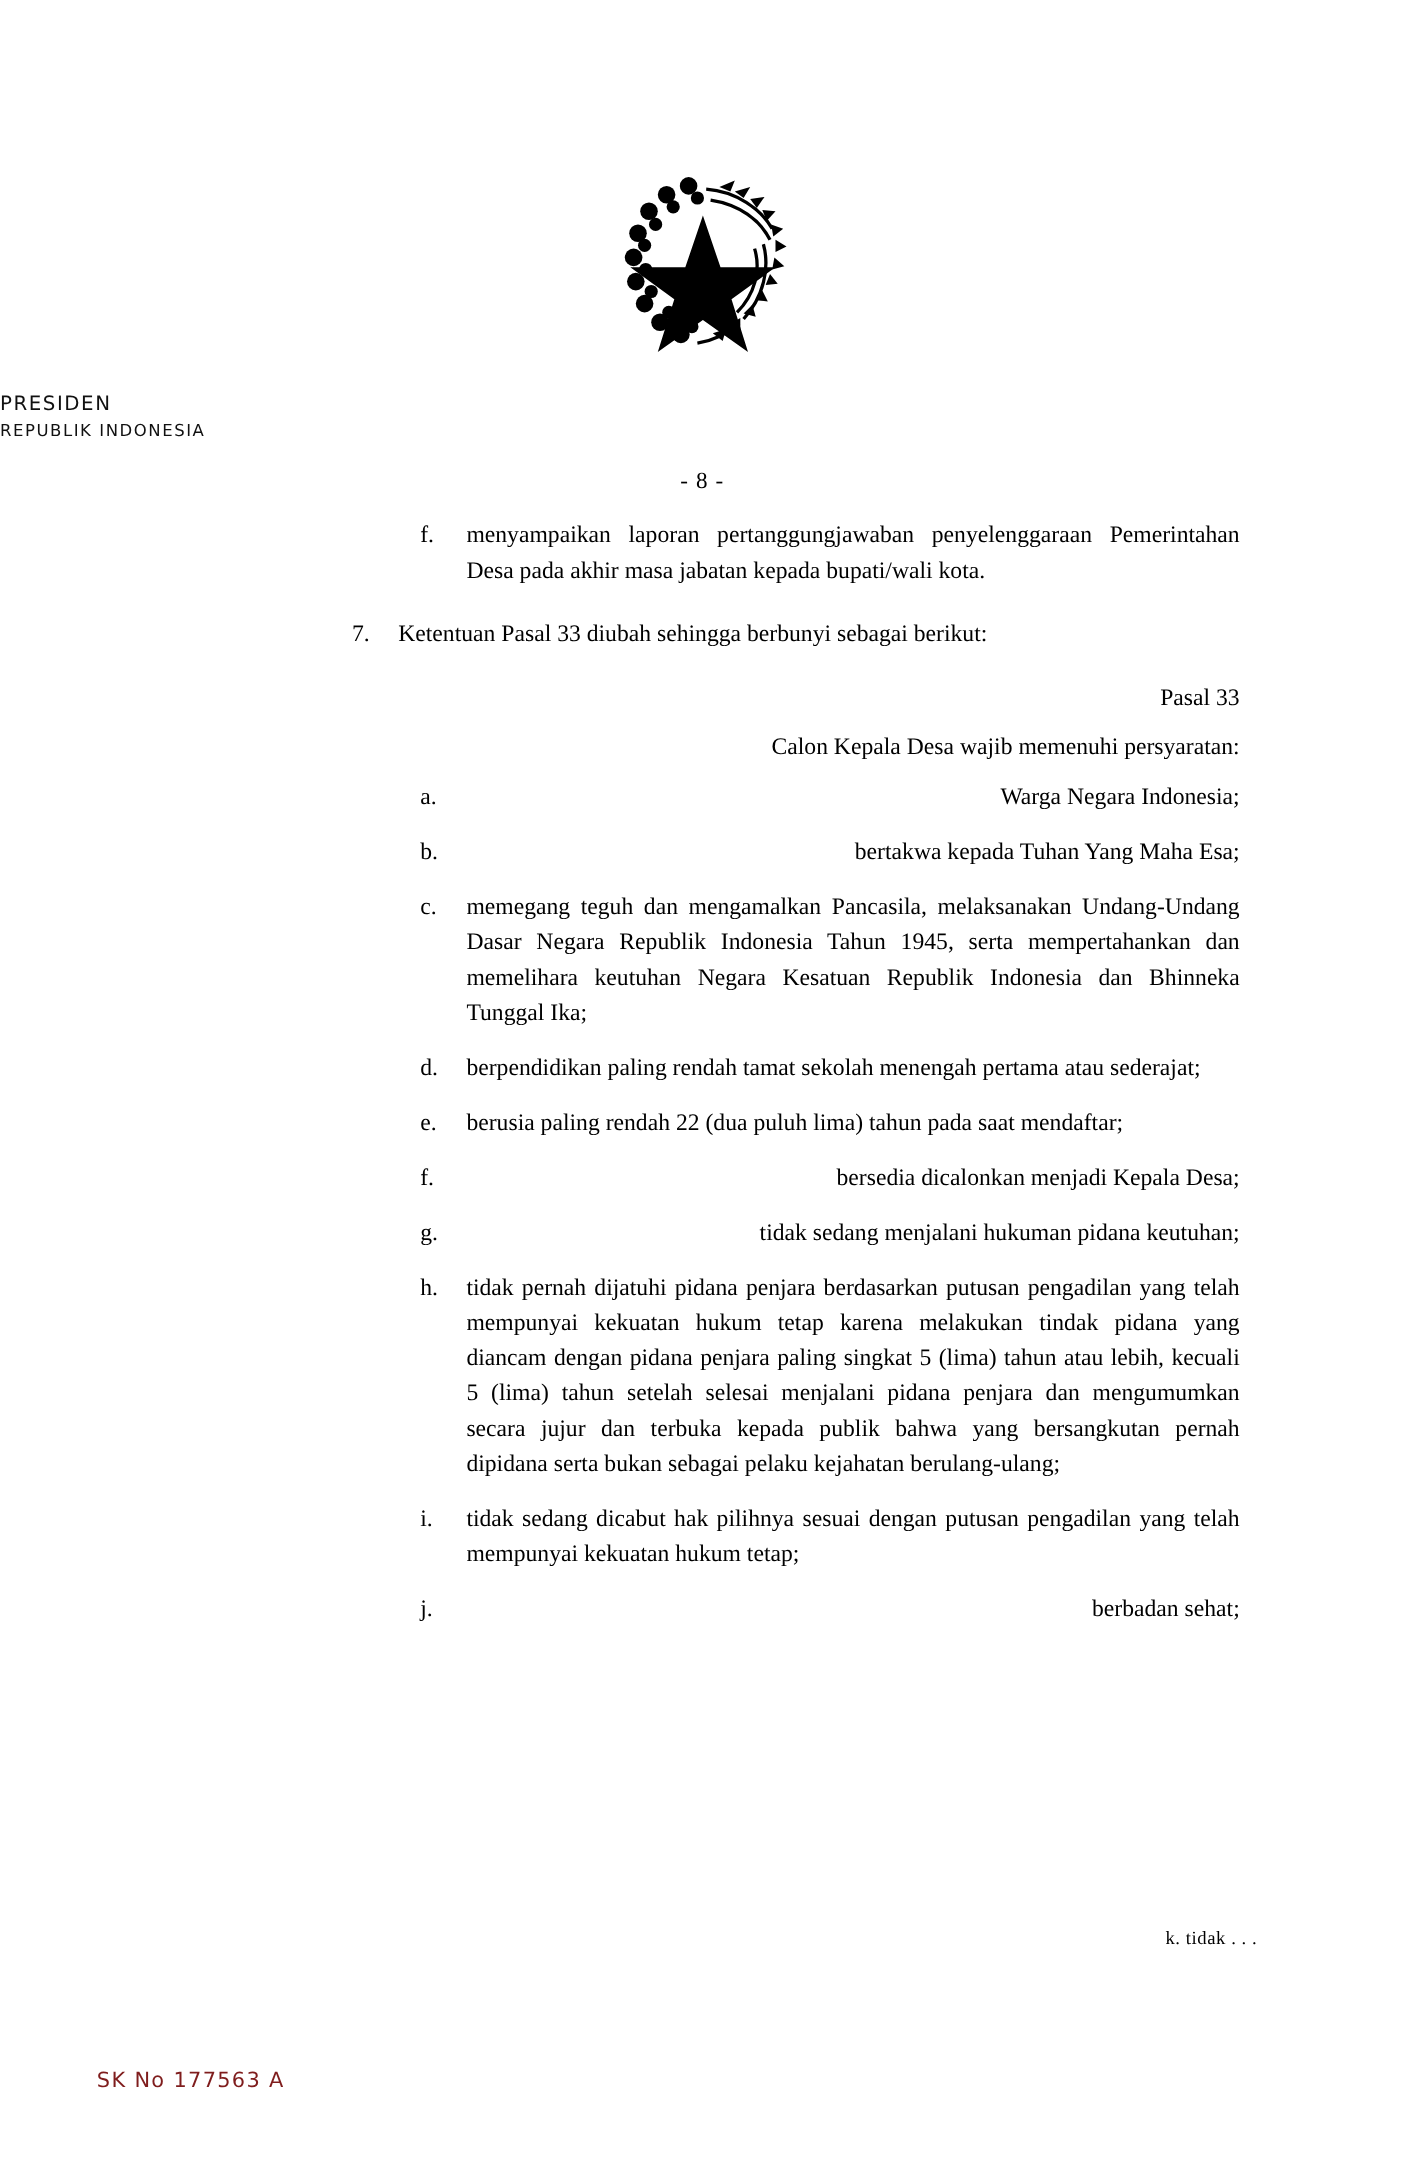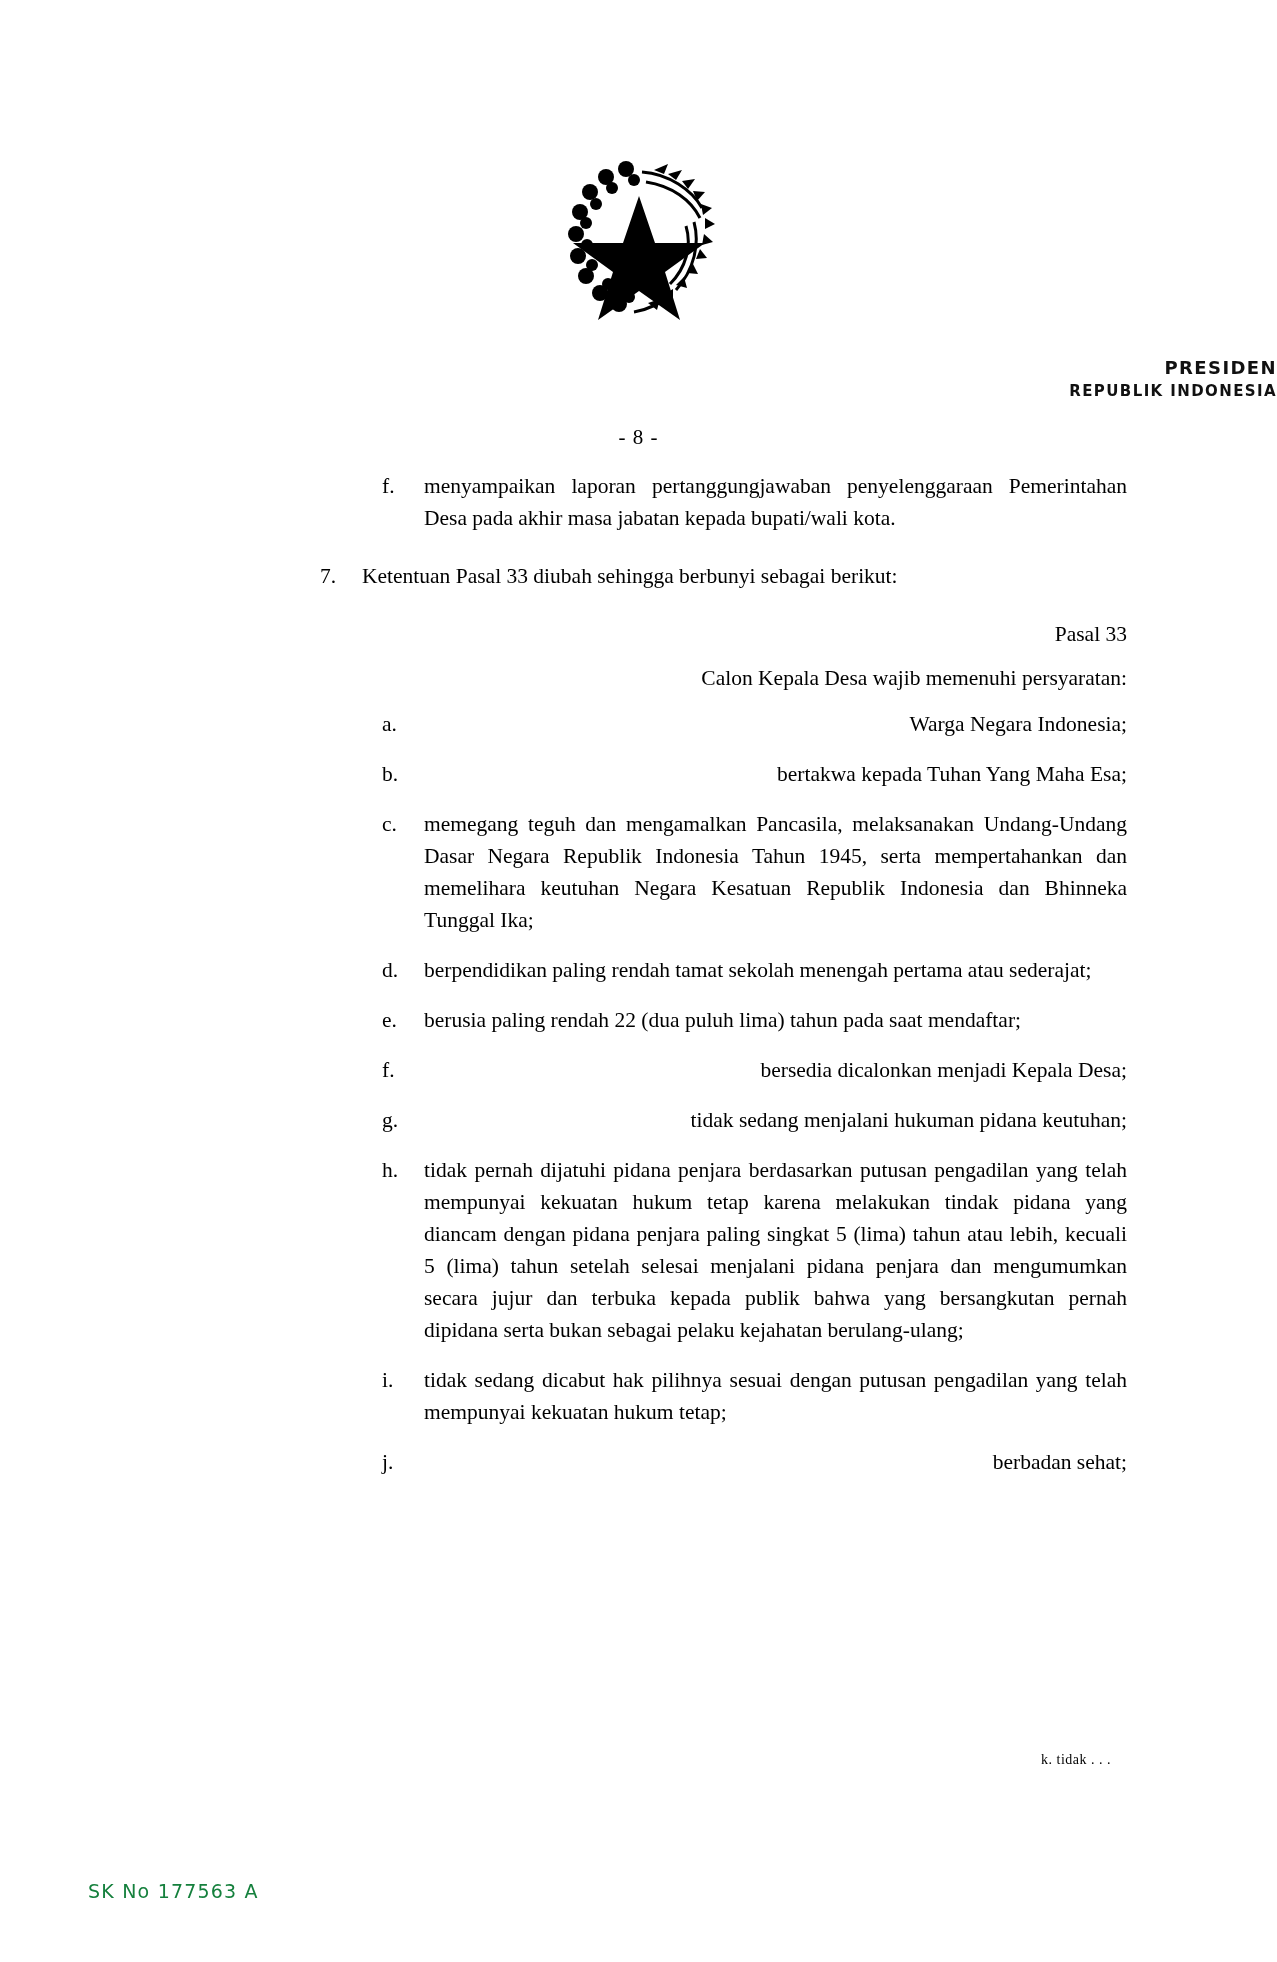--- a/index.html
+++ b/index.html
@@ -37,23 +37,23 @@
     width: 210px;
     height: 180px;
   }
   .emblem svg { display: block; }
 
   
   .header-line {
     position: absolute;
     left: 0;
     width: 1277px;
-    text-align: right;
+    text-align: left;
     font-family: "DejaVu Sans", sans-serif;
-    font-weight: bold;
+    font-weight: normal;
     letter-spacing: 1.4px;
     color: #111;
   }
   .header-1 { top: 357px; font-size: 18px; }
   .header-2 { top: 382px; font-size: 15px; }
 
   
   .page-number {
     position: absolute;
     left: 0;
@@ -110,35 +110,35 @@
   }
 
   .plain-para {
     text-align: right;
     margin-bottom: 14px;
   }
 
   
   .catchword {
     position: absolute;
-    right: 166px;
+    right: 134px;
     top: 1752px;
-    font-size: 14px;
+    font-size: 17px;
     letter-spacing: 0.5px;
   }
 
   
   .footer {
     position: absolute;
     left: 88px;
     top: 1880px;
     font-family: "DejaVu Sans", sans-serif;
     font-size: 19px;
     letter-spacing: 1.2px;
-    color: #15803d;
+    color: #7f1d1d;
   }
 </style>
 </head>
 <body>
 
 <div class="page">
 
   <div class="emblem-wrap">
     <div class="emblem">
       <svg width="210" height="180" viewBox="0 0 210 180" xmlns="http://www.w3.org/2000/svg">

